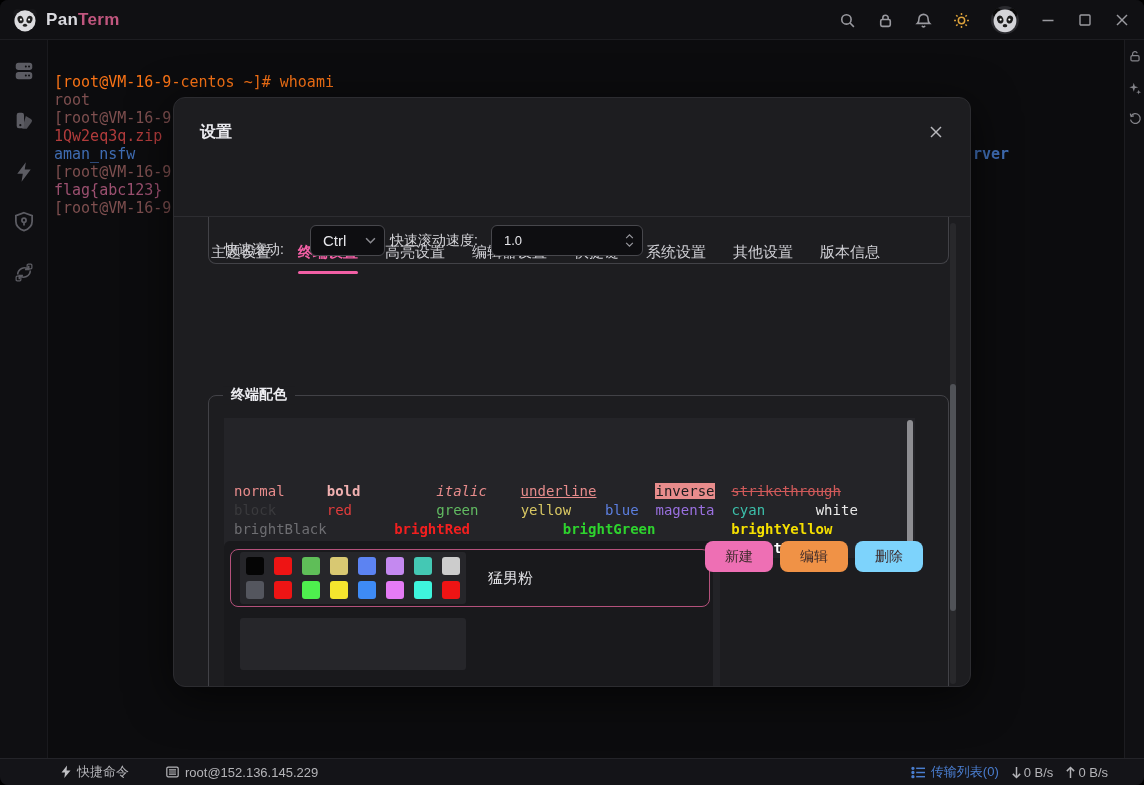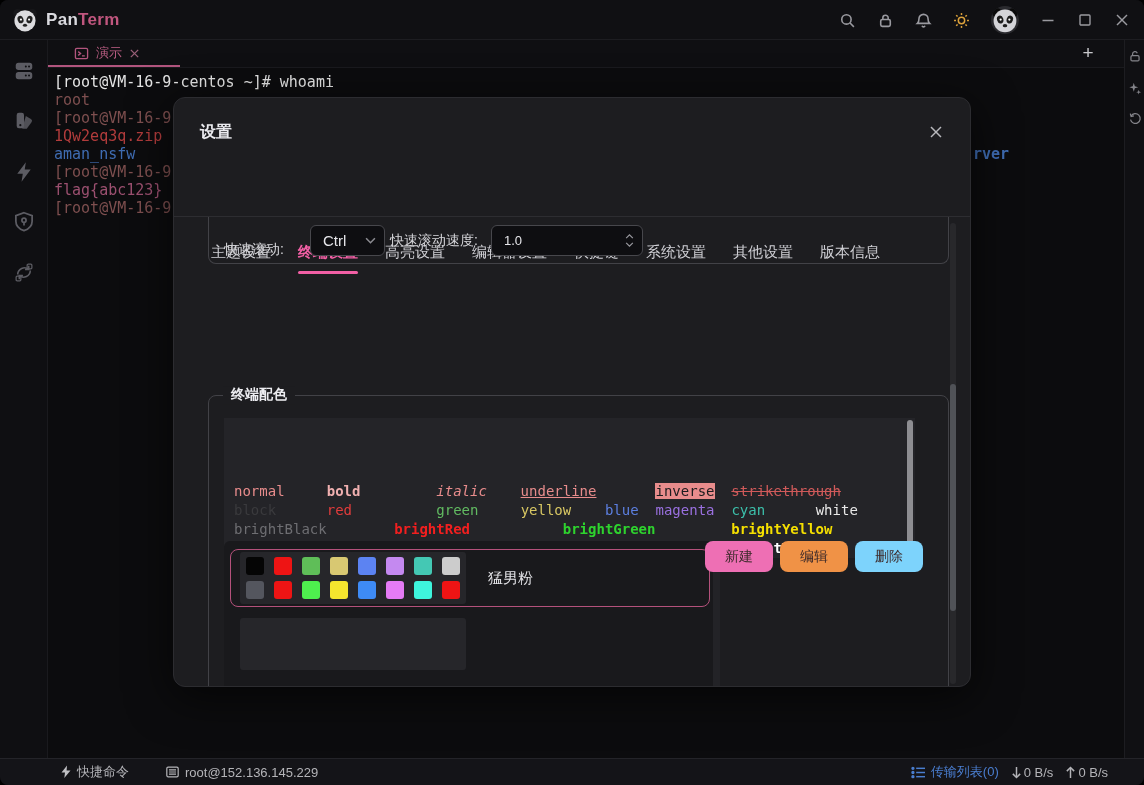--- a/index.html
+++ b/index.html
@@ -93,21 +93,21 @@
   .scheme-btn { width:68px; height:31px; border:none; border-radius:8px; font-size:14px; color:#3c2a2a; font-family:inherit; cursor:pointer; }
 
   svg { display:block; }
 </style>
 </head>
 <body>
 
 <div class="app">
 
   <div class="terminal">
-      <div class="tline" style="color: #e5e5e5;">[root@VM-16-9-centos ~]# whoami</div>
+      <div class="tline" style="color: #f97316;">[root@VM-16-9-centos ~]# whoami</div>
       <div class="tline" style="color: rgb(126, 79, 79);">root</div>
       <div class="tline" style="color: rgb(126, 79, 79);">[root@VM-16-9</div>
       <div class="tline" style="color: rgb(178, 60, 60);">1Qw2eq3q.zip</div>
       <div class="tline" style="color: rgb(63, 108, 178);">aman_nsfw</div>
       <div class="tline" style="color: rgb(126, 79, 79);">[root@VM-16-9</div>
       <div class="tline" style="color: rgb(156, 80, 112);">flag{abc123}</div>
       <div class="tline" style="color: rgb(126, 79, 79);">[root@VM-16-9</div>
     </div>
   <div class="terminal" style="background:none;pointer-events:none;">
     <span class="t-frag" style="color: rgb(63, 108, 178); font-family: &quot;DejaVu Sans Mono&quot;, monospace;">rver</span>
@@ -181,38 +181,20 @@
       </span>
       <span class="tb-ic">
         <svg width="16" height="16" viewBox="0 0 16 16" stroke="currentColor" stroke-width="1.4">
             <line x1="3" y1="3" x2="13" y2="13"></line>
             <line x1="13" y1="3" x2="3" y2="13"></line>
           </svg>
       </span>
     </div>
   </div>
 
-  <div class="tabbar">
-    <div class="term-tab">
-      <svg width="15" height="15" viewBox="0 0 16 16" fill="none" stroke="#b2557e" stroke-width="1.4">
-          <rect x="1.5" y="2.5" width="13" height="11" rx="1.5"></rect>
-          <polyline points="4.5,6 7,8 4.5,10"></polyline>
-          <line x1="8.5" y1="10.5" x2="11.5" y2="10.5"></line>
-        </svg>
-      <span>演示</span>
-      <span class="tab-close">
-        <svg width="11" height="11" viewBox="0 0 12 12" stroke="currentColor" stroke-width="1.4">
-            <line x1="2" y1="2" x2="10" y2="10"></line>
-            <line x1="10" y1="2" x2="2" y2="10"></line>
-          </svg>
-      </span>
-      <span class="underline"></span>
-    </div>
-    <div class="newtab-btn">+</div>
-  </div>
 
   <div class="left-rail">
     <span class="lr-ic" style="top:20px">
       <svg width="22" height="22" viewBox="0 0 24 24" fill="currentColor">
           <rect x="3" y="3" width="18" height="8" rx="3"></rect>
           <rect x="3" y="13" width="18" height="8" rx="3"></rect>
           <circle cx="14" cy="7" r="1.1" fill="#0f0f12"></circle>
           <circle cx="17.5" cy="7" r="1.1" fill="#0f0f12"></circle>
           <circle cx="14" cy="17" r="1.1" fill="#0f0f12"></circle>
           <circle cx="17.5" cy="17" r="1.1" fill="#0f0f12"></circle>

